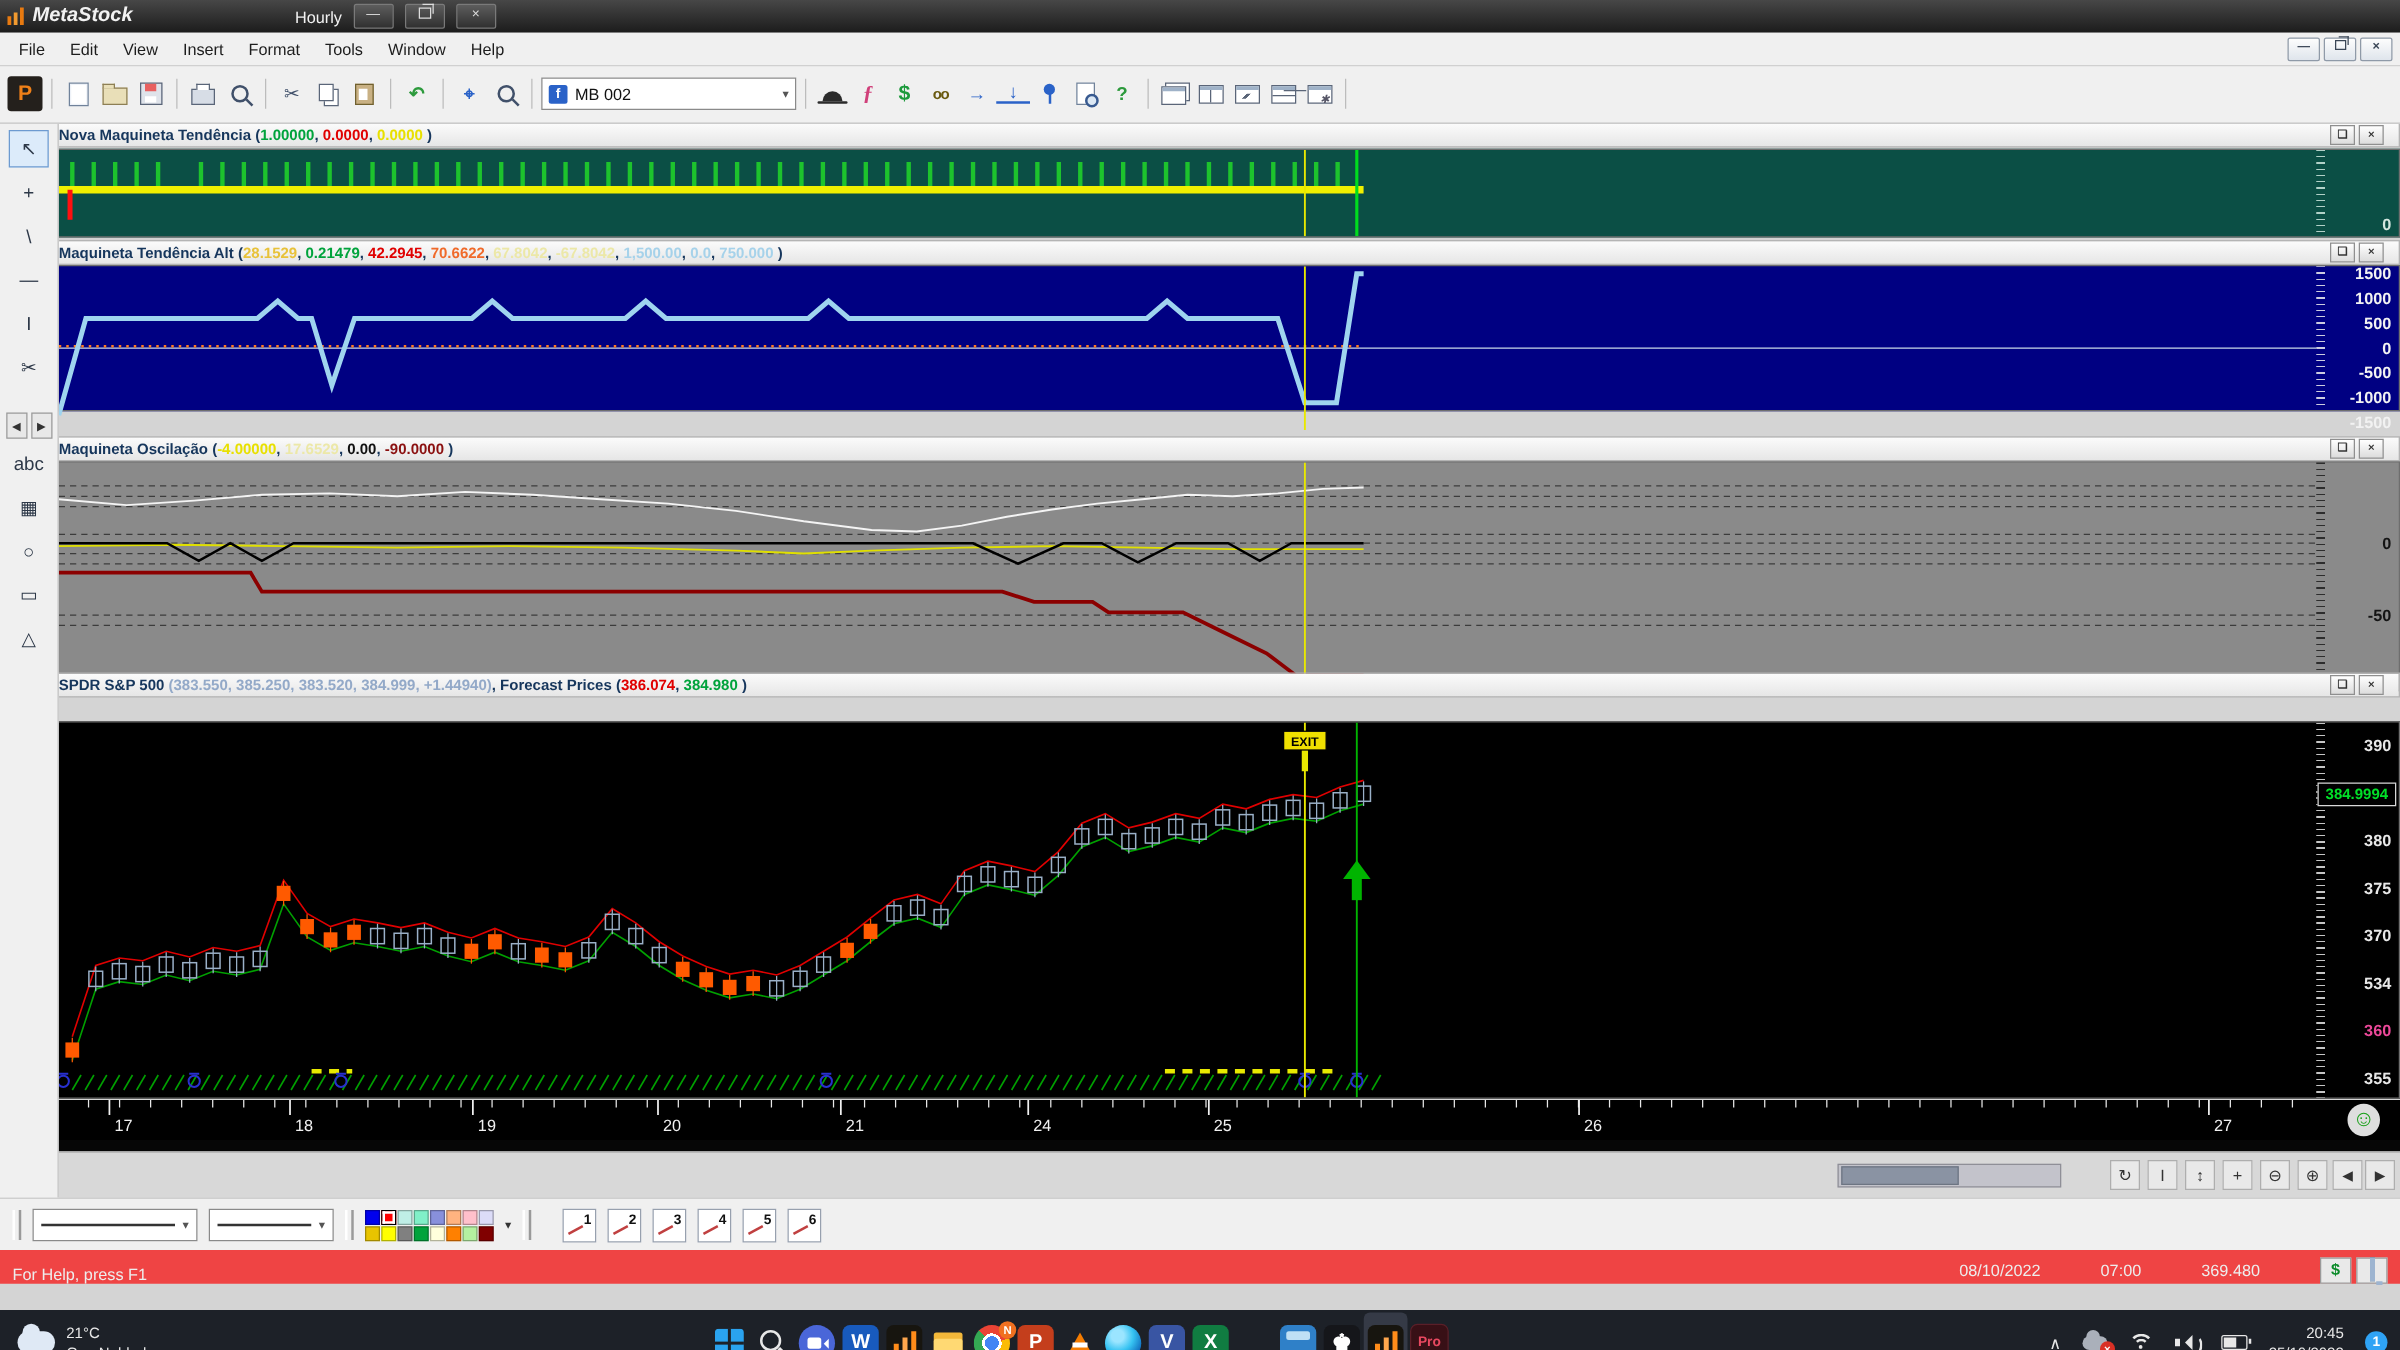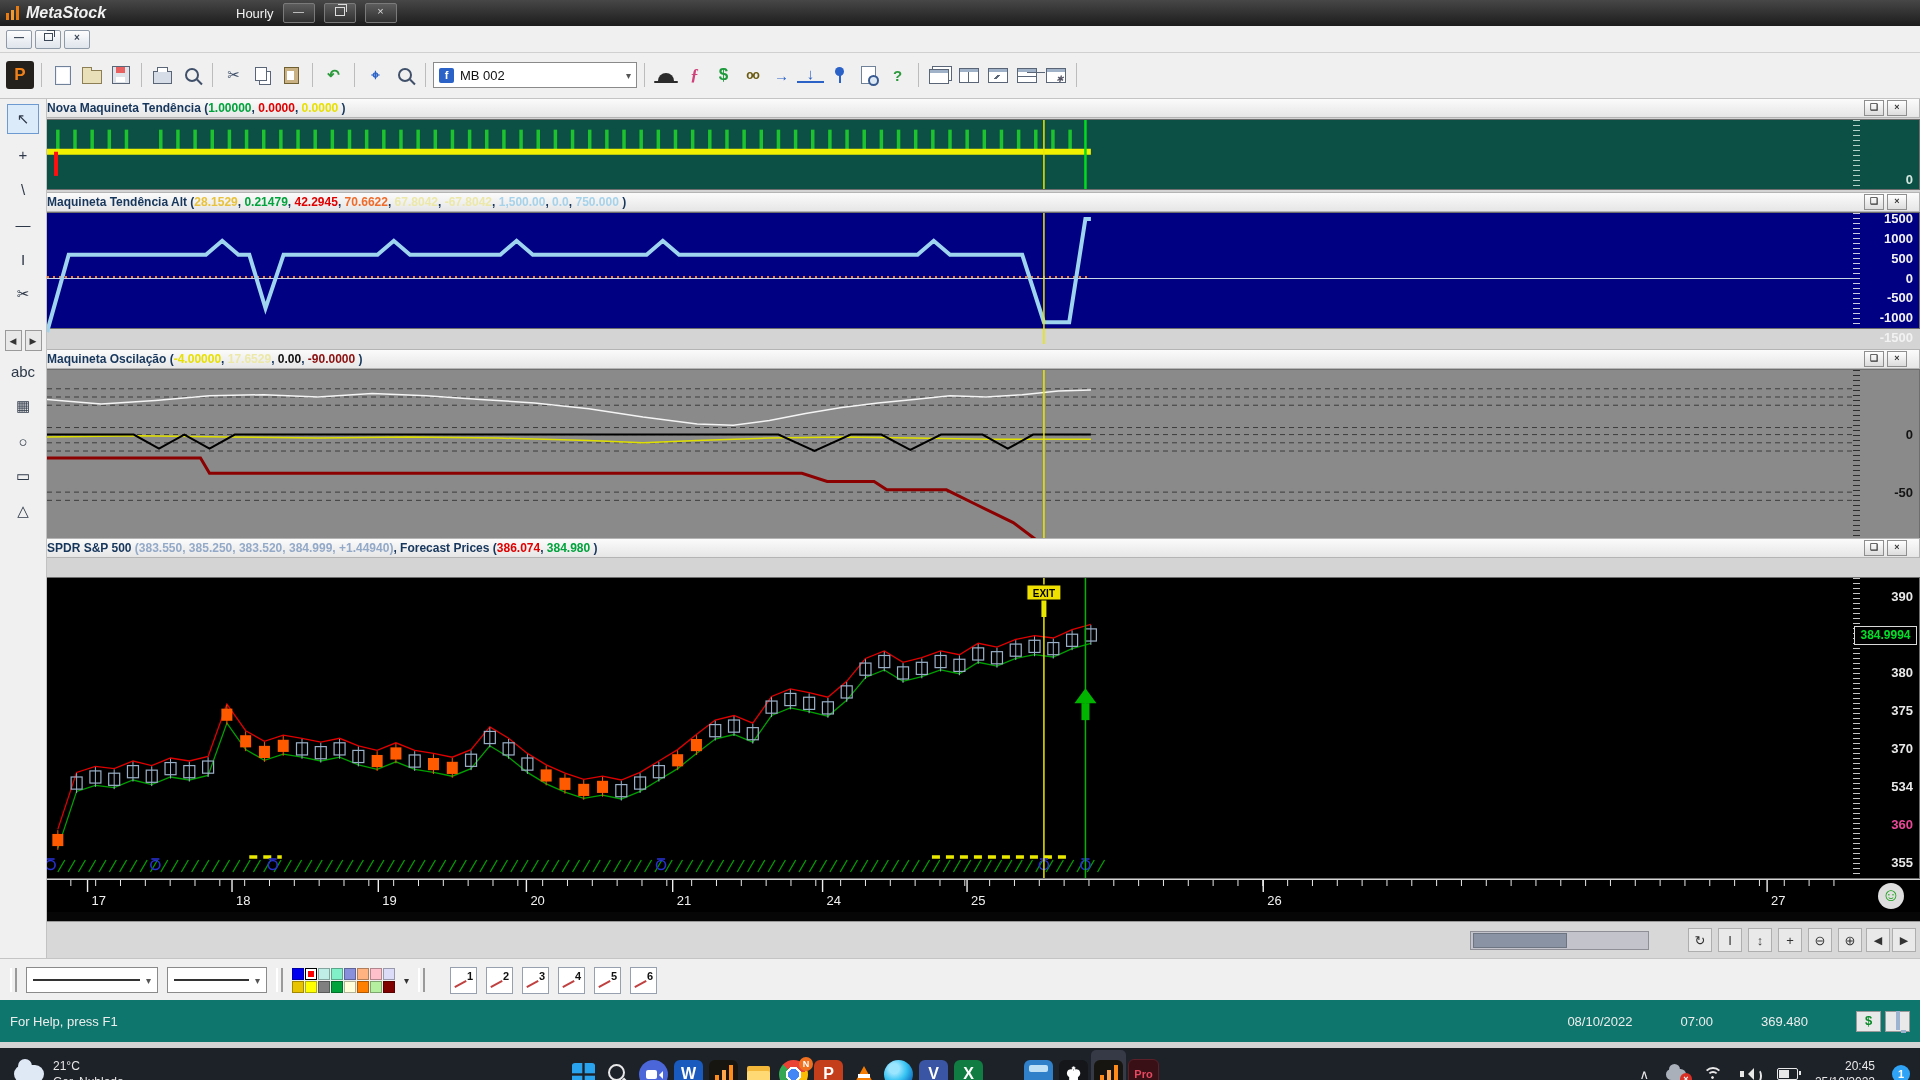--- a/index.html
+++ b/index.html
@@ -125,22 +125,22 @@
   .style-combo .dd{color:#555;font-size:10px;}
   .palette{display:grid;grid-template-columns:repeat(8,12px);grid-auto-rows:12px;gap:1px;}
   .swatch{width:12px;height:12px;border:1px solid rgba(0,0,0,.3);box-sizing:border-box;}
   .swatch.selected{outline:2px dashed #fff;outline-offset:-3px;border-color:#000;}
   .pal-dd{font-size:10px;color:#333;}
   .cbtns{display:flex;gap:9px;margin-left:16px;}
   .cbtn{width:25px;height:25px;background:#fff;border:1px solid #97a0ae;position:relative;font-size:11px;color:#111;}
   .cbtn::before{content:"";position:absolute;left:3px;top:15px;width:13px;border-top:2px solid #c04040;transform:rotate(-28deg);}
   .cbtn .dg{position:absolute;right:3px;top:2px;font-weight:bold;}
   
-  .statusbar{position:absolute;left:0;top:1000px;right:0;height:42px;background:#0f766e;color:#ededed;font-size:13px;
-             display:flex;align-items:center;}
+  .statusbar{position:absolute;left:0;top:1000px;right:0;height:27px;background:#ef4444;color:#ededed;font-size:13px;
+             display:flex;align-items:flex-end;}
   .sb-help{padding-left:10px;flex:1;}
   .sb-right{display:flex;align-items:center;gap:48px;padding-right:10px;}
   .sb-btn{width:23px;height:19px;background:#e9e9e9;border:1px solid #9a9a9a;text-align:center;line-height:18px;
           font-weight:bold;font-size:13px;color:#0a8a28;}
   .monitorico{width:15px;height:10px;border:2px solid #9db4d0;background:#3a5a80;position:relative;margin:0 auto;}
   .monitorico::after{content:"";position:absolute;left:3px;bottom:-5px;width:5px;height:3px;background:#9db4d0;}
   
   .taskbar{position:absolute;left:0;top:1048px;right:0;height:64px;background:#1d2128;color:#e8e8e8;}
   .weather{position:absolute;left:14px;top:0;height:52px;display:flex;align-items:center;gap:9px;}
   .w-cloud{width:30px;height:18px;background:#dfe9f5;border-radius:10px;position:relative;}
@@ -221,20 +221,30 @@
     </div>
     <div class="tb-right">
       <span>Hourly</span>
       <span class="cap-btn">—</span>
       <span class="cap-btn"><i class="boxico"></i></span>
       <span class="cap-btn">×</span>
     </div>
   </div>
 
   <div class="menubar">
+    <div class="menus" id="menus">
+        <span>File</span>
+        <span>Edit</span>
+        <span>View</span>
+        <span>Insert</span>
+        <span>Format</span>
+        <span>Tools</span>
+        <span>Window</span>
+        <span>Help</span>
+      </div>
     <div class="child-controls">
       <span class="cc-btn">—</span>
       <span class="cc-btn"><i class="boxico2"></i></span>
       <span class="cc-btn">×</span>
     </div>
   </div>
 
   <div class="toolbar">
     <span class="appbtn">P</span>
     <span class="tsep"></span>

